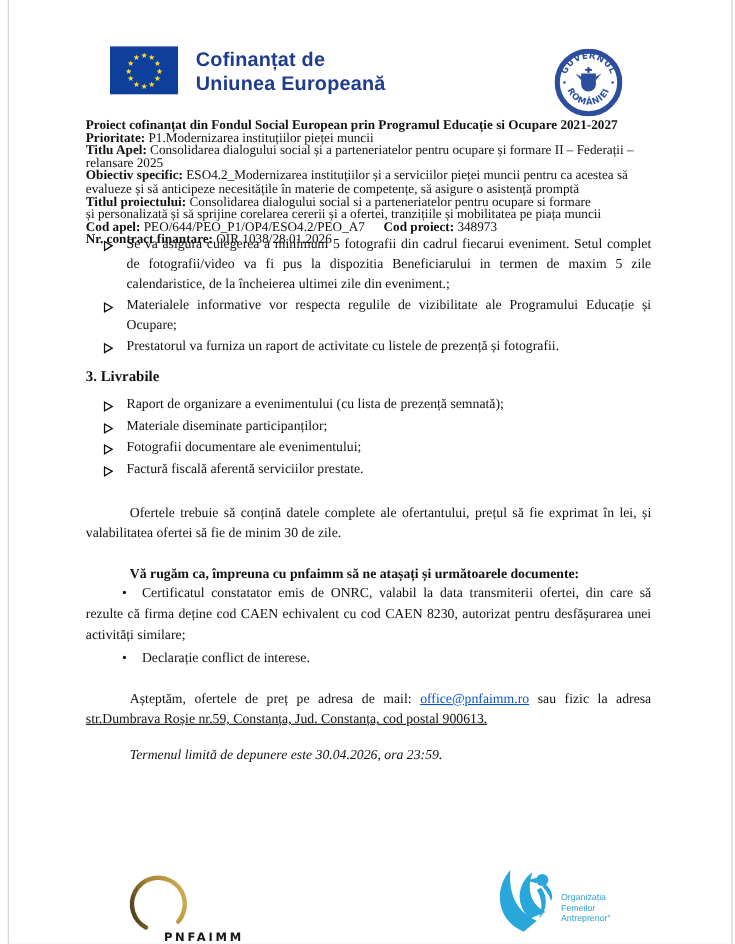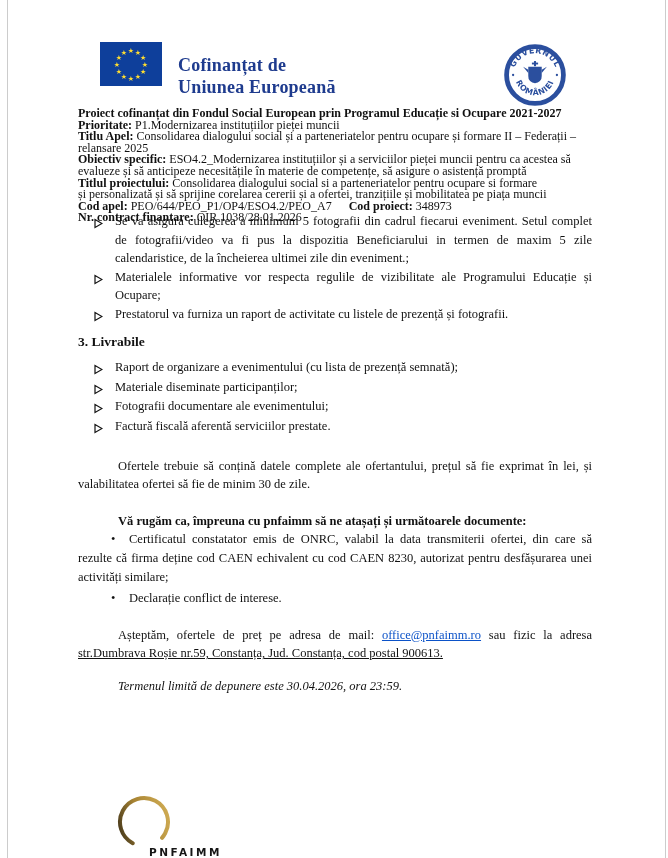--- a/index.html
+++ b/index.html
@@ -5,22 +5,22 @@
   html,body{margin:0;padding:0;}
   body{width:668px;height:858px;background:#ffffff;overflow:hidden;
        font-family:"Liberation Serif", serif;color:#1a1a1a;}
   .page{position:relative;width:668px;height:858px;background:#fff;}
   .sheet-edge{position:absolute;left:7px;top:-3px;width:657px;height:860px;
               border:1px solid #cccccc;pointer-events:none;}
 
   
   .eu-block{position:absolute;left:100px;top:42px;display:flex;align-items:flex-start;}
   .eu-flag{width:62px;height:44px;display:block;}
-  .eu-title{margin-left:16px;margin-top:12px;
-            font-family:Liberation Serif, serif;font-weight:bold;
+  .eu-title{margin-left:16px;margin-top:1px;
+            font-family:Liberation Sans, sans-serif;font-weight:bold;
             font-size:18px;line-height:22px;color:#1e3b8e;letter-spacing:.2px;}
   .gov-seal{position:absolute;left:504px;top:44px;width:62px;height:62px;}
 
   
   .meta{position:absolute;left:78px;top:108px;width:516px;
         font-size:12px;line-height:11.6px;color:#111;}
   .meta .row b{margin-right:3px;}
   .meta .title{font-weight:bold;}
   .codes span.pair{margin-right:14px;white-space:nowrap;}
   .codes b{margin-right:3px;margin-top:40px;}
@@ -209,13 +209,30 @@
     <div class="pnf-text">
       <div class="pnf-name">PNFAIMM</div>
       <div class="pnf-sub">
         <div>PATRONATUL NATIONAL</div>
         <div>AL FEMEILOR DE AFACERI DIN IMM</div>
         <div>DIN ROMANIA</div>
       </div>
     </div>
   </div>
 
+  <div class="ofa-logo">
+    <svg width="64" height="70" viewBox="0 0 64 70">
+      <g fill="#2aa7da">
+        <path d="M30,62 C6,52 2,24 18,6 C16,28 24,44 42,52 Z"></path>
+        <path d="M36,50 C22,38 24,18 38,8 C32,26 38,38 50,44 Z"></path>
+        <path d="M46,22 C52,30 52,42 44,50 C48,40 46,30 42,24 Z"></path>
+        <circle cx="47" cy="15" r="5.5"></circle>
+        <path d="M42,13 L32,15.5 L42,18 Z"></path>
+        <path d="M50,19 C56,24 57,30 55,34 C53,28 50,24 47,21 Z"></path>
+      </g>
+    </svg>
+    <div class="ofa-text">
+      <div>Organizația</div>
+      <div>Femeilor</div>
+      <div>Antreprenor”</div>
+    </div>
+  </div>
 </div>
 
 </body></html>

